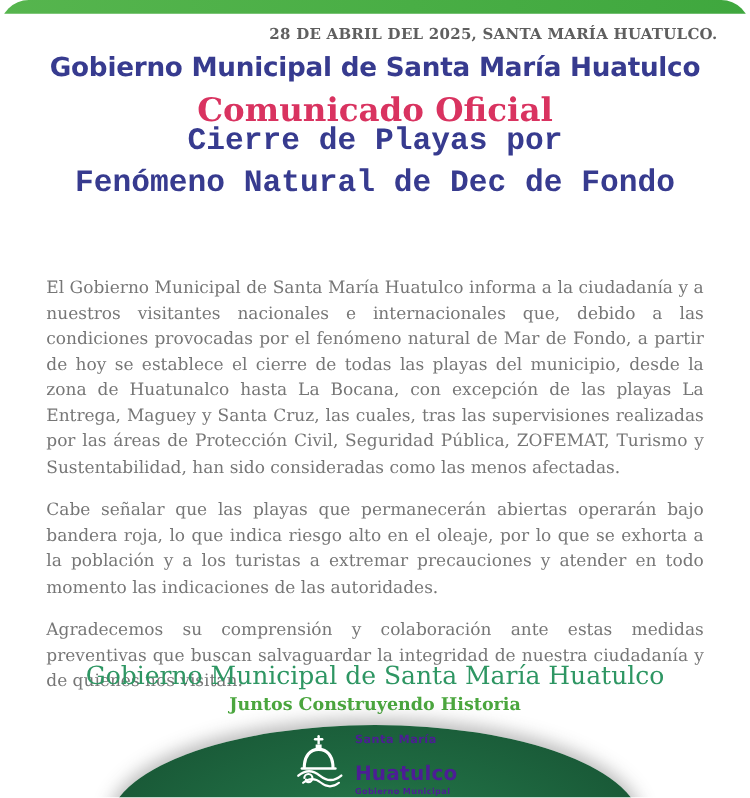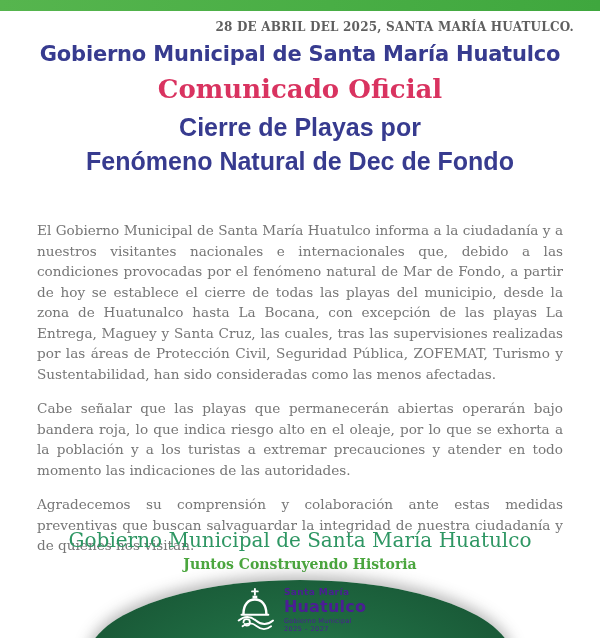--- a/index.html
+++ b/index.html
@@ -4,20 +4,21 @@
 <style>
   html, body { margin: 0; padding: 0; }
   body { background: #ffffff; }
   #canvas {
     position: relative;
     width: 600px;
     height: 638px;
     background: #ffffff;
     overflow: hidden;
     font-family: "Liberation Sans", sans-serif;
+    border-radius: 23px;
   }
 
   .top-bar {
     position: absolute;
     top: 0; left: 0;
     width: 600px; height: 11px;
     background: linear-gradient(90deg, #56b54e 0%, #49ae45 55%, #3fa73e 100%);
   }
 
   .date-line {
@@ -49,24 +50,24 @@
     width: 600px;
     text-align: center;
     font-family: "DejaVu Serif", serif;
     font-weight: 800;
     font-size: 26px;
     color: #d93360;
   }
 
   .subject-title {
     position: absolute;
-    top: 110px; left: 0;
+    top: 96px; left: 0;
     width: 600px;
     text-align: center;
-    font-family: Liberation Sans, sans-serif;
+    font-family: Liberation Mono, monospace;
     font-weight: 800;
     font-size: 25px;
     line-height: 34px;
     color: #373b8f;
   }
 
   .body-text {
     position: absolute;
     top: 192px; left: 37px; right: 37px;
     font-family: "DejaVu Serif", serif;
@@ -120,25 +121,25 @@
   }
   .seal-icon { width: 42px; height: 44px; flex: 0 0 auto; }
   .seal-text { display: flex; flex-direction: column; line-height: 1.05; }
   .seal-line1 {
     font-family: "DejaVu Sans", sans-serif;
     font-weight: bold; font-size: 9px; letter-spacing: 0.4px;
   }
   .seal-line2 {
     font-family: "DejaVu Sans", sans-serif;
     font-weight: bold; font-size: 16px; letter-spacing: 0.2px;
-    margin-top: 2px;
+    margin-top: 14px;
   }
   .seal-line3 {
     font-family: "DejaVu Sans", sans-serif;
-    font-weight: normal; font-size: 6.5px; letter-spacing: 0.3px;
+    font-weight: bold; font-size: 6.5px; letter-spacing: 0.3px;
     margin-top: 2px;
   }
   .seal-line4 {
     font-family: "DejaVu Sans", sans-serif;
     font-size: 6.5px; letter-spacing: 0.5px;
     margin-top: 1px;
   }
 </style>
 </head>
 <body>

